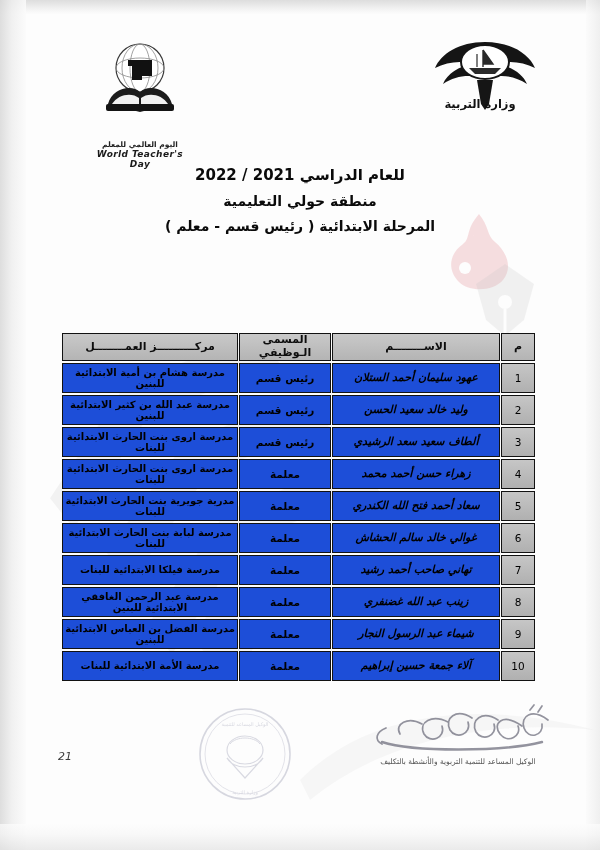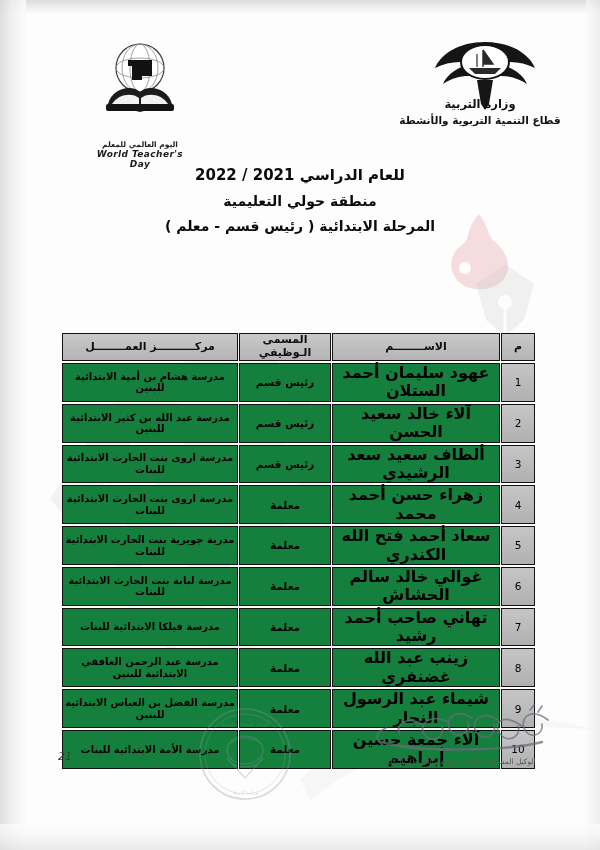--- a/index.html
+++ b/index.html
@@ -101,42 +101,42 @@
     border-spacing:1.5px 2px;
     width:472px;
     table-layout:fixed;
   }
   th,td{
     border:1.6px solid #121212;
     padding:0;
     height:28px;
     vertical-align:middle;
     text-align:center;
-    background:#15803d;
+    background:#1d4ed8;
     font-size:10.5px;
     line-height:1.15;
   }
   thead th{
     background:linear-gradient(180deg,#c9c9c9,#b4b4b4);
     font-weight:bold;
     font-size:11px;
     height:26px;
     color:#0d0d0d;
     letter-spacing:.4px;
   }
   col.c-num{width:34px;}
   col.c-name{width:168px;}
   col.c-job{width:92px;}
   col.c-school{width:176px;}
   td.num{
     background:linear-gradient(180deg,#c6c6c6,#b0b0b0);
     font-size:10.5px;font-weight:normal;
     font-family:"DejaVu Sans","Liberation Sans",sans-serif;
   }
-  td.name{font-weight:bold;font-size:16px;}
+  td.name{font-weight:bold;font-size:11px;font-style:italic;}
   td.job{font-weight:bold;font-size:10.5px;margin-top:43px;}
   td.school{font-weight:bold;font-size:10px;}
 
   
   .stamp{
     position:absolute;left:186px;top:706px;width:118px;height:96px;
     opacity:.34;
   }
   .signature{
     position:absolute;left:352px;top:702px;width:210px;height:62px;
@@ -231,21 +231,20 @@
       <path d="M44 34 L76 34 L70 40 L50 40 Z" fill="#2a2a2a"></path>
       <path d="M58 16 L58 33 M58 16 L68 30 L58 30" fill="#2a2a2a" stroke="#2a2a2a" stroke-width="1.4"></path>
       <path d="M52 20 L52 33" stroke="#2a2a2a" stroke-width="1.2"></path>
 
       <path d="M52 46 L68 46 L64 70 L60 76 L56 70 Z" fill="#151515"></path>
     </svg>
   </div>
 
   <div class="ministry-text">
     <div class="l1">وزارة التربية</div>
-    <div class="l2">قطاع التنمية التربوية والأنشطة</div>
   </div>
 
   <div class="titles">
     <div class="t2">للعام الدراسي 2021 / 2022</div>
     <div class="t4">منطقة حولي  التعليمية</div>
     <div class="t5">المرحلة الابتدائية ( رئيس قسم - معلم )</div>
   </div>
 
   <div class="tbl-wrap">
     <table>
@@ -265,21 +264,21 @@
       </thead>
       <tbody id="tbody">
           <tr>
             <td class="num">1</td>
             <td class="name">عهود سليمان أحمد الستلان</td>
             <td class="job">رئيس قسم</td>
             <td class="school">مدرسة هشام بن أمية الابتدائية للبنين</td>
           </tr>
           <tr>
             <td class="num">2</td>
-            <td class="name">آلاء خالد سعيد الحسن</td>
+            <td class="name">وليد خالد سعيد الحسن</td>
             <td class="job">رئيس قسم</td>
             <td class="school">مدرسة عبد الله بن كثير الابتدائية للبنين</td>
           </tr>
           <tr>
             <td class="num">3</td>
             <td class="name">ألطاف سعيد سعد الرشيدي</td>
             <td class="job">رئيس قسم</td>
             <td class="school">مدرسة اروى بنت الحارث الابتدائية للبنات</td>
           </tr>
           <tr>

